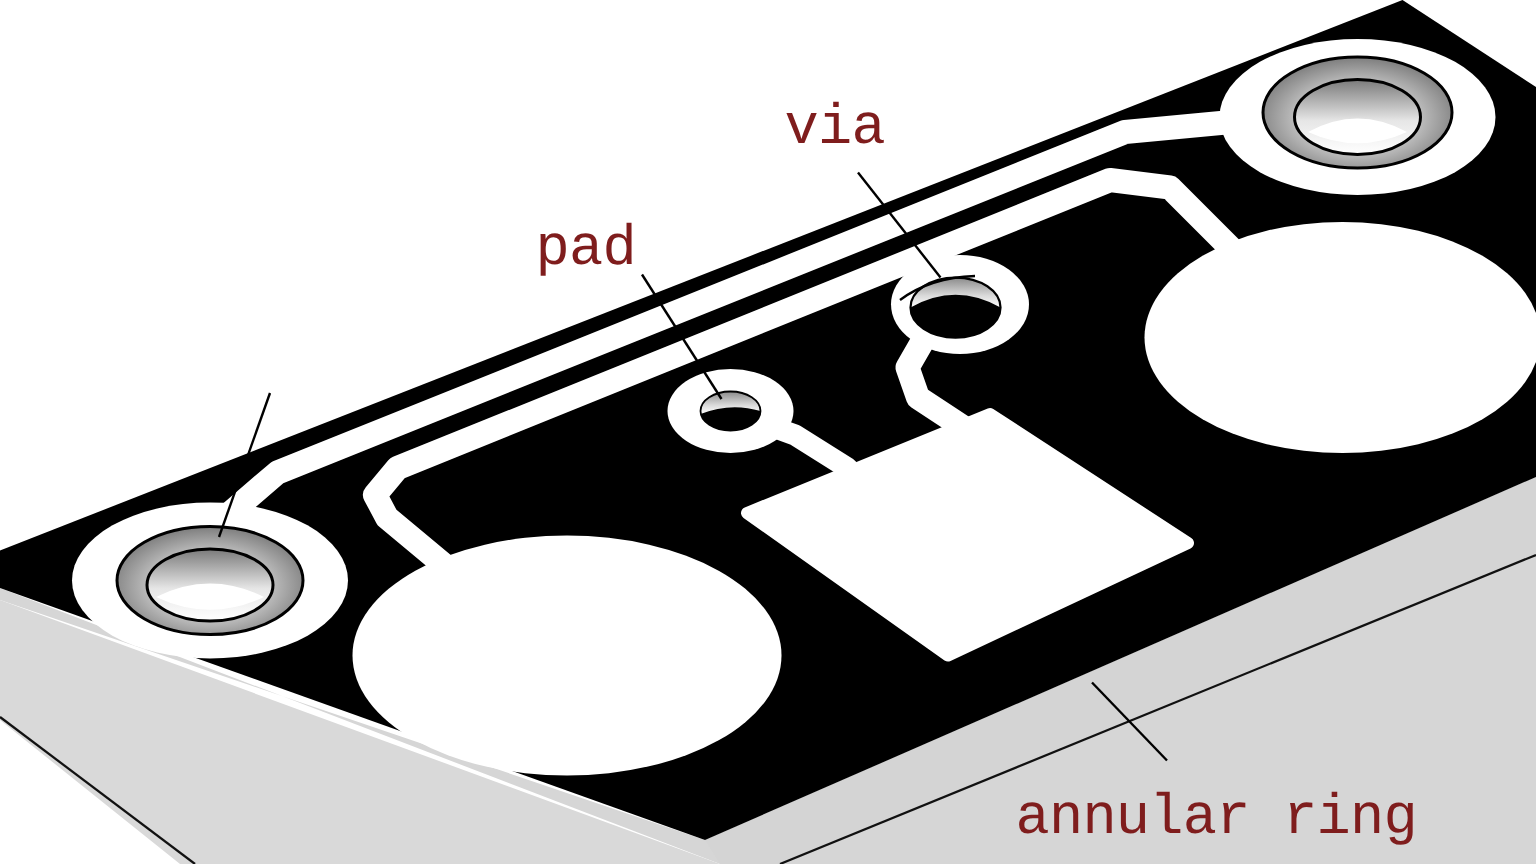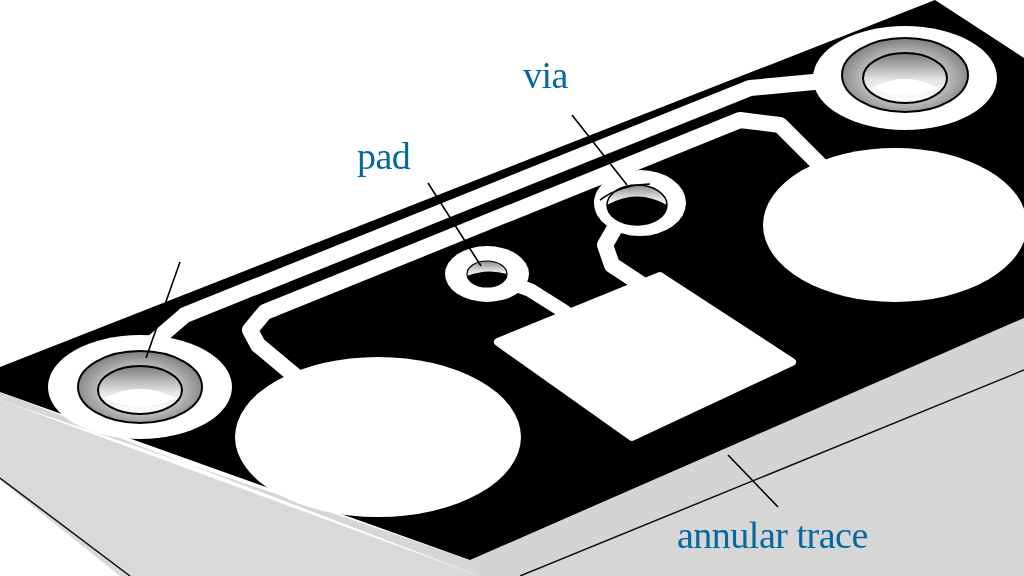--- a/index.html
+++ b/index.html
@@ -1,25 +1,26 @@
 <!DOCTYPE html>
 <html><head>
   <meta charset="utf-8">
   <style>
     html, body { margin: 0; padding: 0; background: #ffffff; }
     body { width: 1024px; height: 576px; overflow: hidden; position: relative; }
     #stage { position: absolute; left: 0; top: 0; width: 1024px; height: 576px; }
     .label {
       position: absolute;
-      font-family: Liberation Serif, serif;
+      font-family: Liberation Mono, monospace;
       font-size: 38px;
-      color: #0369a1;
+      color: #7f1d1d;
       line-height: 1;
       white-space: nowrap;
       letter-spacing: -0.5px;
+      margin-top: 11px;
     }
     #lbl-trace { left: 130px; top: 220px; }
     #lbl-pad { left: 357px; top: 137px; }
     #lbl-via { left: 523px; top: 56px; }
     #lbl-annular { left: 677px; top: 516px; }
   </style>
 </head>
 <body>
 
 <div id="stage">
@@ -100,14 +101,14 @@
       <line x1="180" y1="262" x2="146" y2="358"></line>
       <line x1="428" y1="183" x2="481" y2="266"></line>
       <line x1="572" y1="115" x2="627" y2="185"></line>
       <path d="M600,200 Q620,185 650,184" stroke-width="1.6"></path>
       <line x1="728" y1="455" x2="778" y2="507"></line>
     </g>
   </svg>
 
   <div id="lbl-pad" class="label">pad</div>
   <div id="lbl-via" class="label">via</div>
-  <div id="lbl-annular" class="label">annular trace</div>
+  <div id="lbl-annular" class="label">annular ring</div>
 </div>
 
 </body></html>

